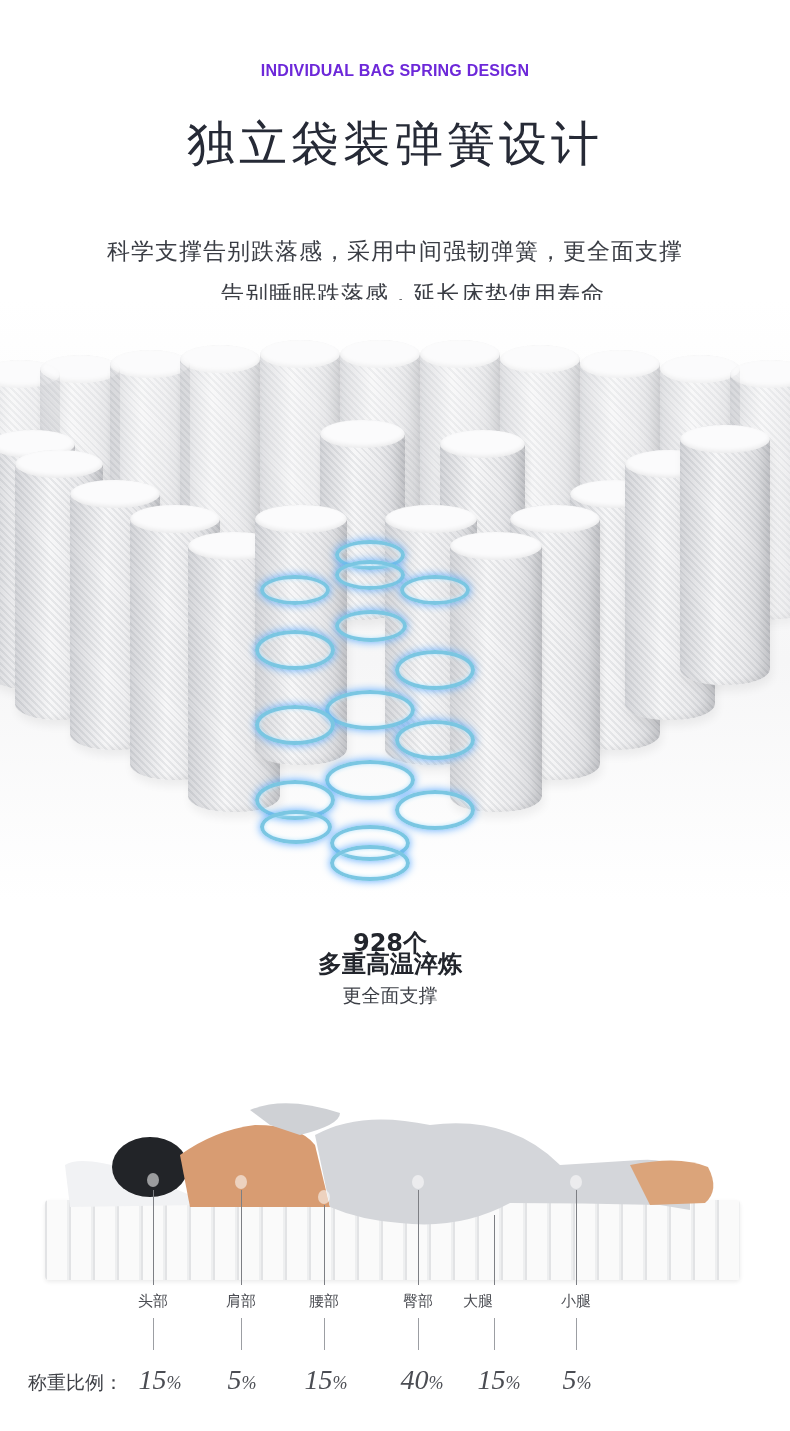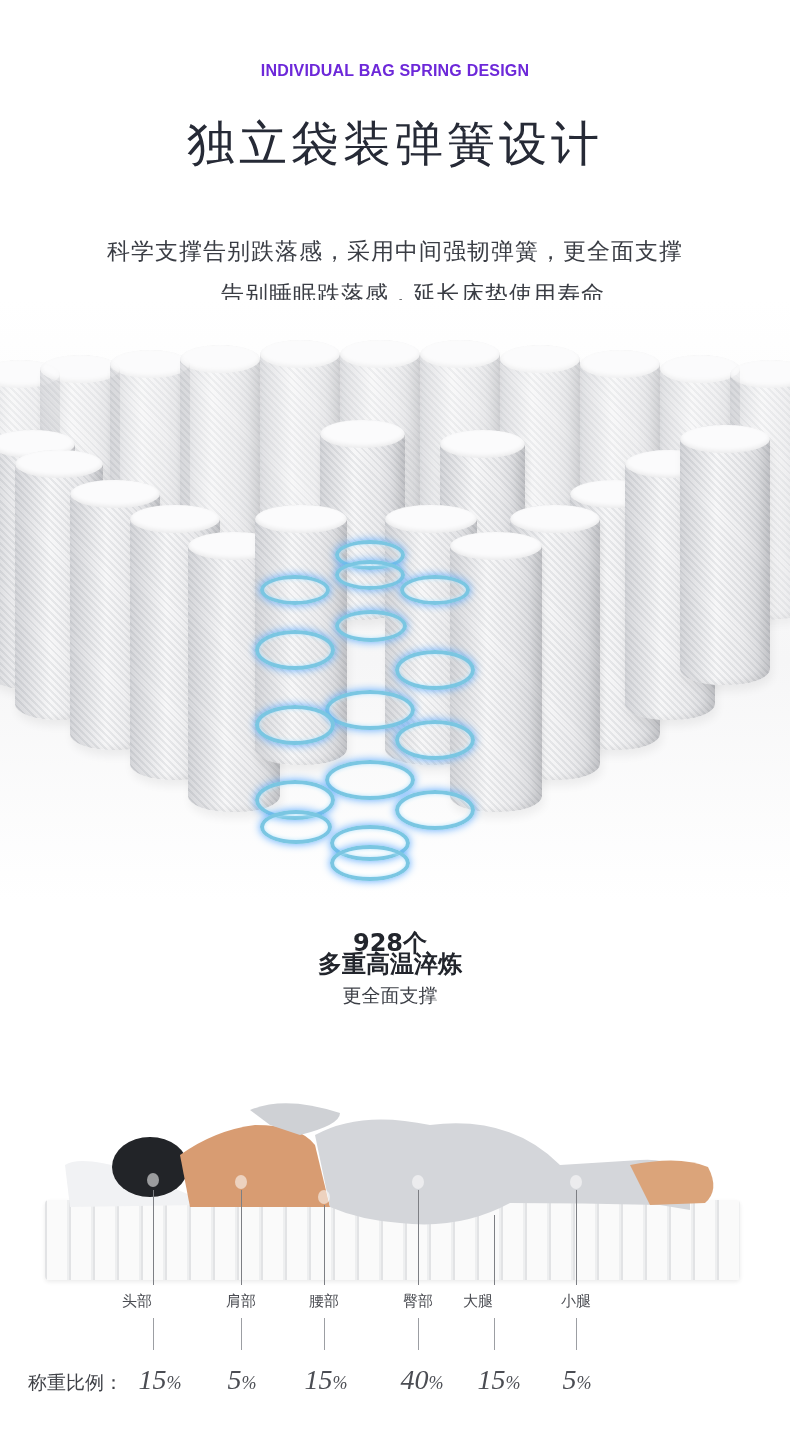--- a/index.html
+++ b/index.html
@@ -171,21 +171,21 @@
   <div class="marker-dot" style="left:530px;top:80px"></div>
   <div class="marker-line" style="left:113px;top:95px;height:95px"></div>
   <div class="marker-line" style="left:201px;top:95px;height:95px"></div>
   <div class="marker-line" style="left:284px;top:110px;height:80px"></div>
   <div class="marker-line" style="left:378px;top:95px;height:95px"></div>
   <div class="marker-line" style="left:454px;top:120px;height:70px"></div>
   <div class="marker-line" style="left:536px;top:95px;height:95px"></div>
 </div>
 
 <div class="labels">
-  <span class="part-label" style="left:137px">头部</span>
+  <span class="part-label" style="left:153px">头部</span>
   <span class="part-label" style="left:241px">肩部</span>
   <span class="part-label" style="left:324px">腰部</span>
   <span class="part-label" style="left:418px">臀部</span>
   <span class="part-label" style="left:478px">大腿</span>
   <span class="part-label" style="left:576px">小腿</span>
 </div>
 <div class="vline" style="left:153px"></div>
 <div class="vline" style="left:241px"></div>
 <div class="vline" style="left:324px"></div>
 <div class="vline" style="left:418px"></div>

